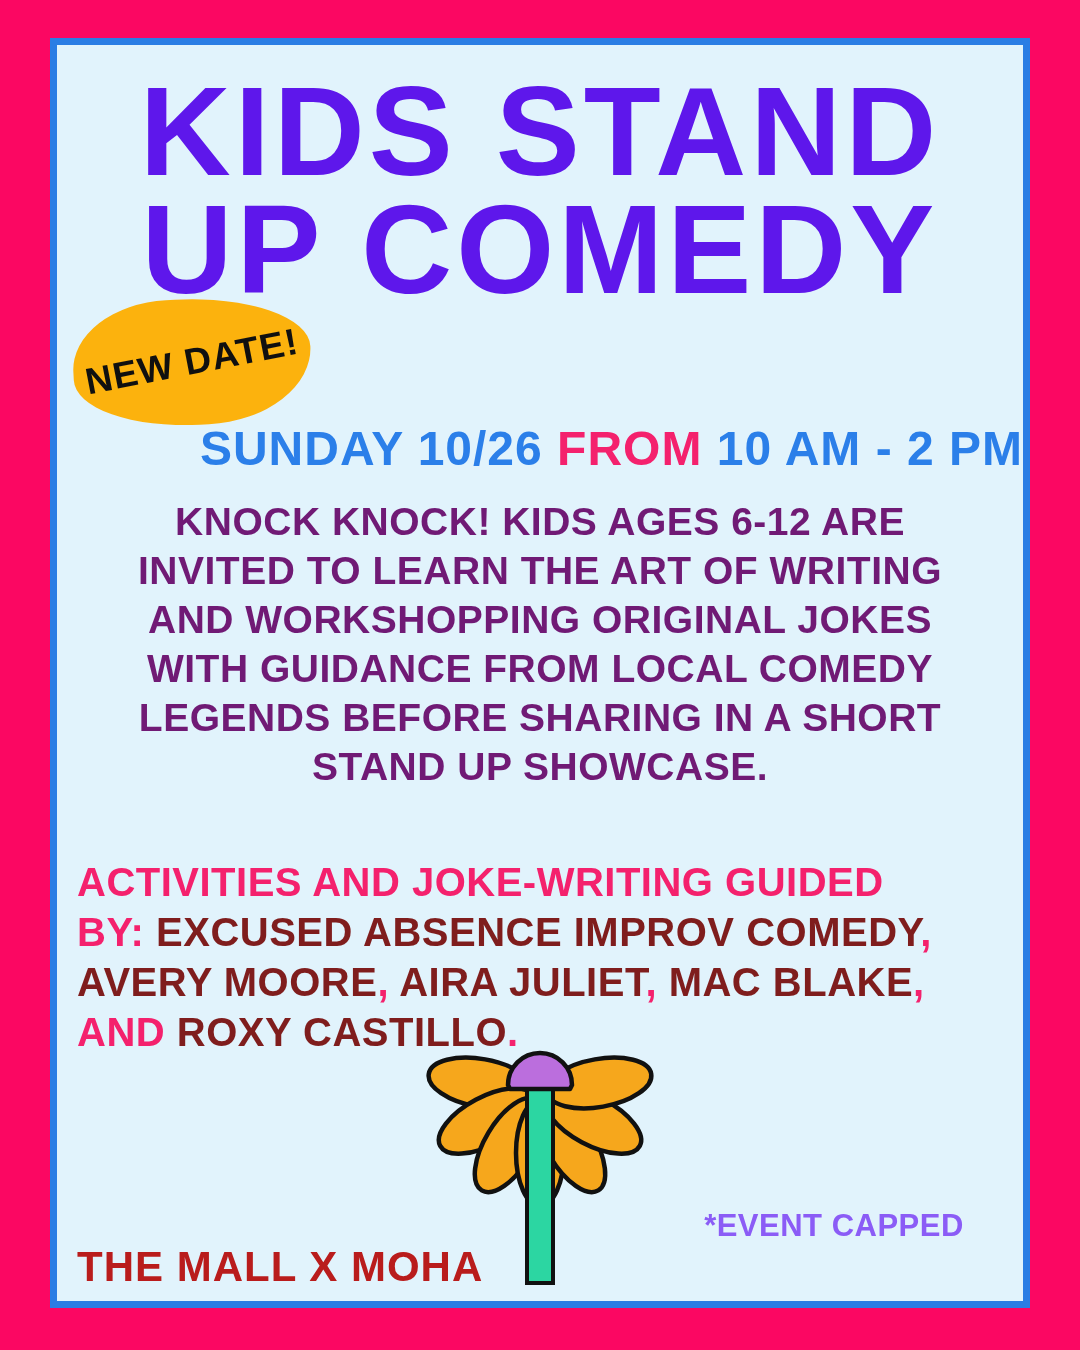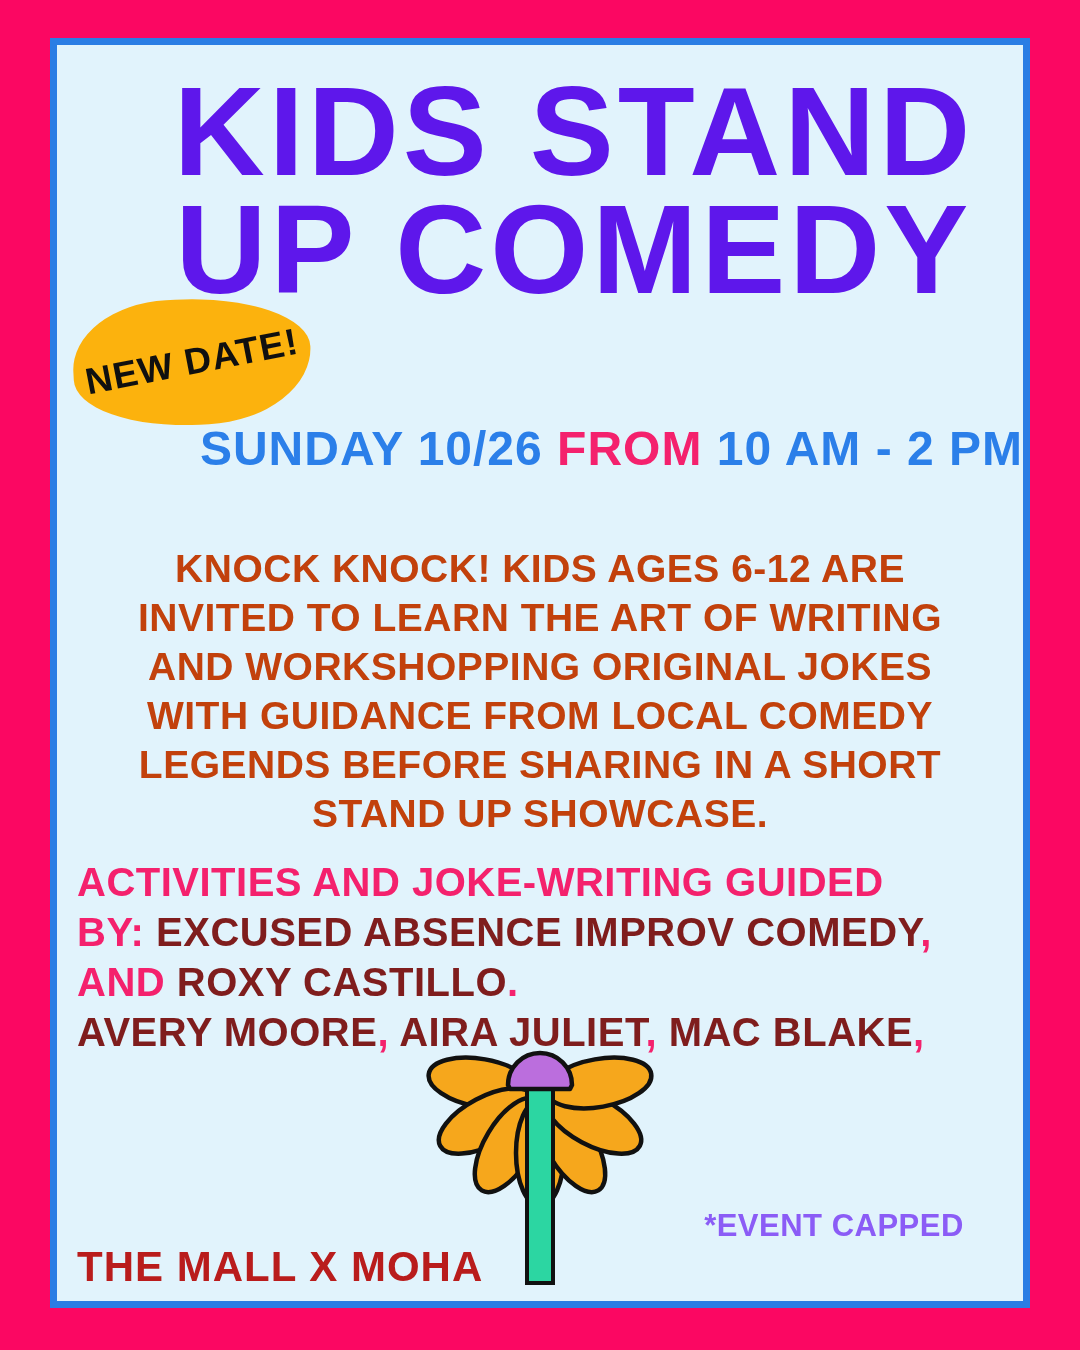--- a/index.html
+++ b/index.html
@@ -8,21 +8,21 @@
     font-family:"Liberation Sans",sans-serif;
     background:#fb0762;
   }
   .inner{
     position:absolute;top:38px;left:50px;right:50px;bottom:42px;
     background:#e1f3fc;border:7px solid #2a7de4;box-sizing:border-box;
   }
   .title{
     position:absolute;top:28px;left:0;width:100%;
     text-align:center;color:#5e17eb;font-weight:800;
-    font-size:126px;line-height:118px;letter-spacing:4px;margin-left:34px;
+    font-size:126px;line-height:118px;letter-spacing:4px;
   }
   .badge{
     position:absolute;left:16px;top:254px;width:238px;height:126px;
     background:#fcb20d;
     border-radius:42% 58% 46% 54% / 55% 44% 60% 42%;
     transform:rotate(-3deg);
     display:flex;align-items:center;justify-content:center;
     z-index:1;
   }
   .badge span{
@@ -31,24 +31,23 @@
   }
   .date-line{
     position:absolute;top:376px;left:0;width:100%;
     text-align:right;font-weight:800;font-size:48px;letter-spacing:1px;
     white-space:pre-wrap;z-index:2;
   }
   .blue-text{color:#2b7fe9;}
   .pink-text{color:#f4216d;}
   .description{
     position:absolute;top:452px;left:40px;right:40px;
-    text-align:center;color:#c2410c;font-weight:800;
+    text-align:center;color:#701a75;font-weight:800;
     font-size:39px;line-height:49px;letter-spacing:0.5px;
     white-space:pre-line;
-    margin-top:47px;
   }
   .credits{
     position:absolute;top:812px;left:20px;right:20px;
     font-weight:800;font-size:40px;line-height:50px;
     letter-spacing:0.5px;
   }
   .credits .line{white-space:pre-wrap;}
   .purple-text{color:#7f1d1d;}
   .flower{
     position:absolute;left:50%;transform:translateX(-50%);
@@ -84,22 +83,22 @@
     <div class="description">KNOCK KNOCK! KIDS AGES 6-12 ARE
 INVITED TO LEARN THE ART OF WRITING
 AND WORKSHOPPING ORIGINAL JOKES
 WITH GUIDANCE FROM LOCAL COMEDY
 LEGENDS BEFORE SHARING IN A SHORT
 STAND UP SHOWCASE.</div>
 
     <div class="credits">
       <div class="line pink-text">ACTIVITIES AND JOKE-WRITING GUIDED</div>
       <div class="line"><span class="pink-text">BY: </span><span class="purple-text">EXCUSED ABSENCE IMPROV COMEDY</span><span class="pink-text">,</span></div>
+      <div class="line"><span class="purple-text">AVERY MOORE</span><span class="pink-text">, </span><span class="purple-text">AIRA JULIET</span><span class="pink-text">, </span><span class="purple-text">MAC BLAKE</span><span class="pink-text">,</span></div>
       <div class="line"><span class="pink-text">AND </span><span class="purple-text">ROXY CASTILLO</span><span class="pink-text">.</span></div>
-      <div class="line"><span class="purple-text">AVERY MOORE</span><span class="pink-text">, </span><span class="purple-text">AIRA JULIET</span><span class="pink-text">, </span><span class="purple-text">MAC BLAKE</span><span class="pink-text">,</span></div>
     </div>
 
     <svg class="flower" viewBox="0 0 240 250" xmlns="http://www.w3.org/2000/svg">
 
       <g fill="#f6a71c" stroke="#111111" stroke-width="4.5">
         <ellipse cx="61" cy="38" rx="53" ry="24" transform="rotate(190 61 38)"></ellipse>
         <ellipse cx="67" cy="76" rx="53" ry="24" transform="rotate(152 67 76)"></ellipse>
         <ellipse cx="89" cy="100" rx="53" ry="24" transform="rotate(121 89 100)"></ellipse>
         <ellipse cx="120" cy="108" rx="53" ry="24" transform="rotate(90 120 108)"></ellipse>
         <ellipse cx="151" cy="100" rx="53" ry="24" transform="rotate(59 151 100)"></ellipse>

